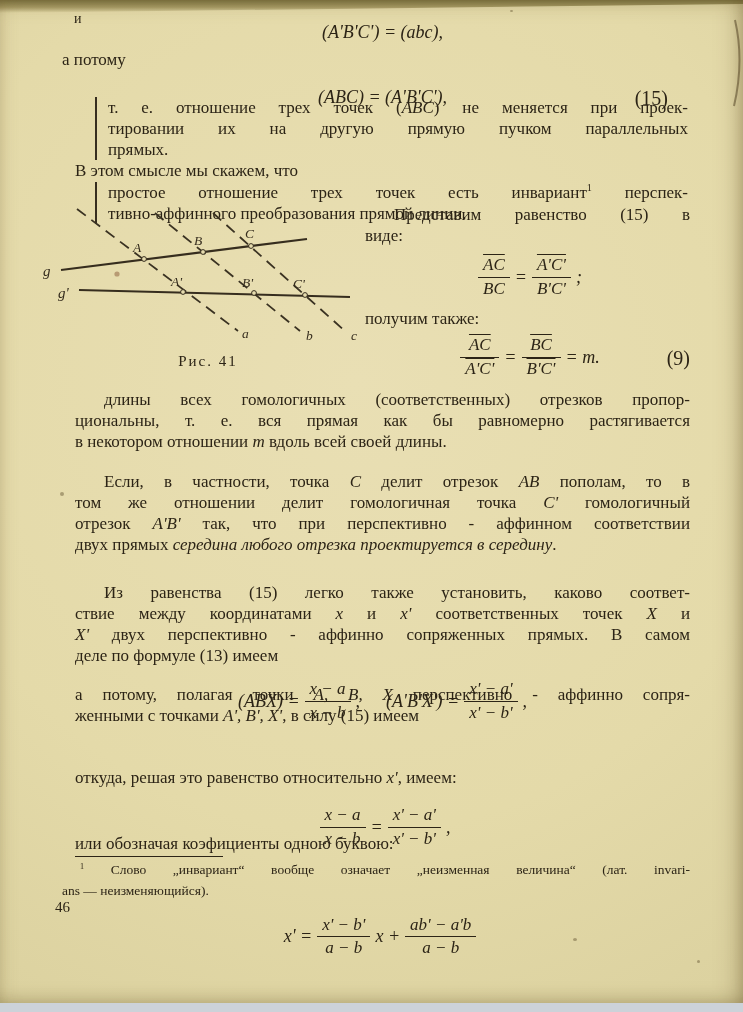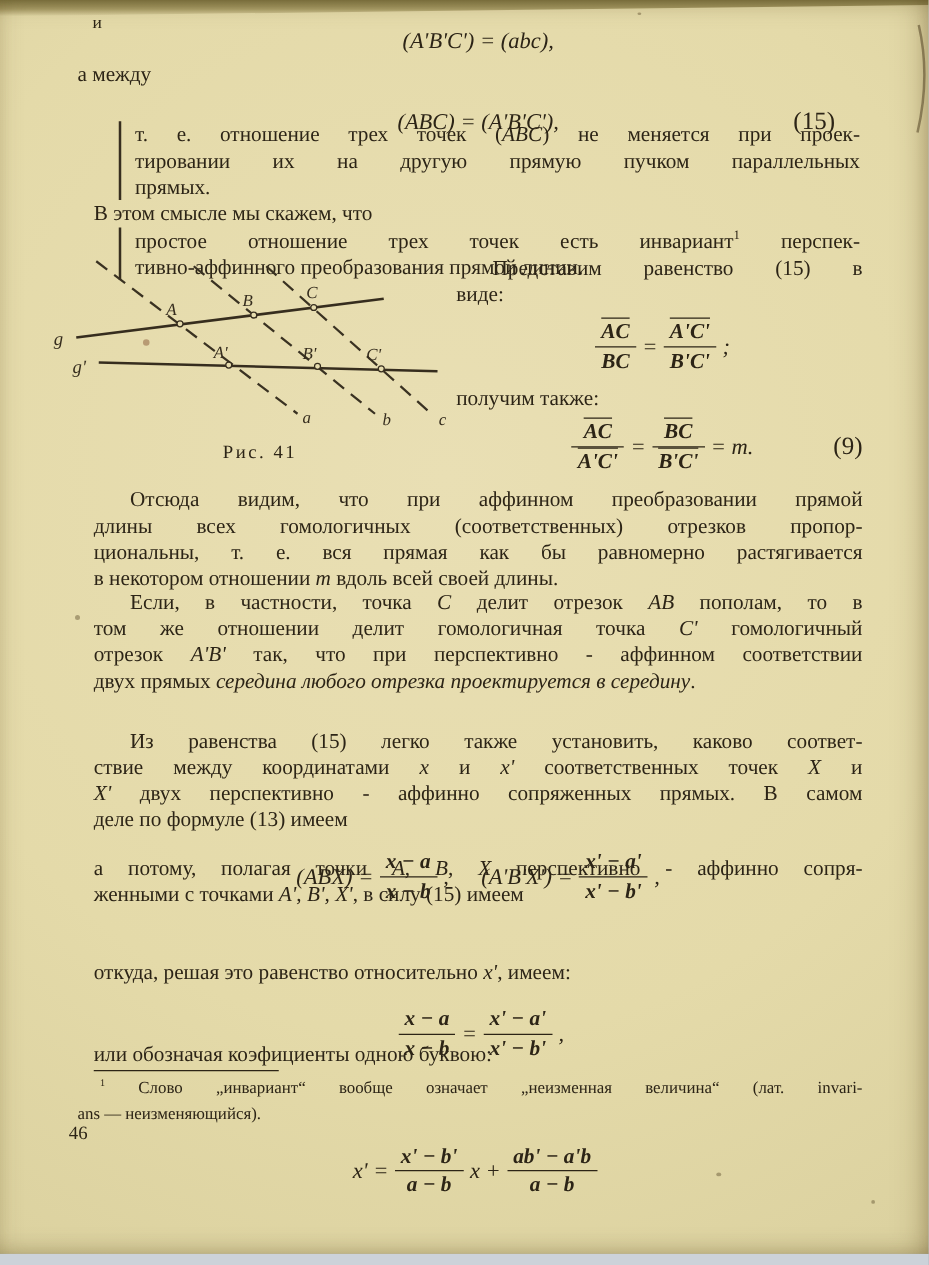--- a/index.html
+++ b/index.html
@@ -15,21 +15,21 @@
   .abs{position:absolute;}
   .txt{font-size:17px;line-height:21px;}
   .line{min-height:21px;}
   .jfull{text-align:justify;text-align-last:justify;}
   .i,.em{font-style:italic;}
   sup{vertical-align:super;font-size:.6em;line-height:0;}
   .ind .line:first-child{text-indent:29px;}
   .quote{border-left:2.5px solid #372e1f;padding-left:11px;}
   .eqrow{display:flex;align-items:center;justify-content:center;font-style:italic;font-size:18px;position:relative;}
   .eqrow .gap{width:10px;}
-  .frac{display:inline-block;text-align:center;line-height:1.1;font-size:17px;margin:0 5px;font-weight:bold;}
+  .frac{display:inline-block;text-align:center;line-height:1.1;font-size:17px;margin:0 5px;}
   .frac .num{display:block;border-bottom:1.4px solid #2c2416;padding:0 5px 2px;}
   .frac .den{display:block;padding:2px 5px 0;}
   .ov{text-decoration:overline;}
   .eqlabel{position:absolute;top:50%;transform:translateY(-50%);font-style:normal;font-size:20px;}
   .caption{font-size:15px;letter-spacing:2px;text-align:center;margin-top:4px;padding-left:26px;}
   .footnote{font-size:13.5px;line-height:17px;}
   .footnote .line:first-child{text-indent:18px;}
   .fn-rule{border-top:1.5px solid #2c2416;width:148px;}
   .pagenum{font-size:15px;}
   .speck{position:absolute;border-radius:50%;background:#5f4f2e;opacity:.45;}
@@ -41,21 +41,21 @@
 <div class="scan">
   <div class="page">
     <div class="top-edge"></div>
 
     <div class="abs txt" style="left:74px;top:8px;font-size:14px;">и</div>
 
     <div class="abs eqrow" style="left:75px;top:22px;width:615px;">
       <span>(A'B'C') = (abc),</span>
     </div>
 
-    <div class="abs txt" style="left:62px;top:49px;">а между</div>
+    <div class="abs txt" style="left:62px;top:49px;">а потому</div>
 
     <div class="abs eqrow" style="left:75px;top:66px;width:615px;">
       <span>(ABC) = (A'B'C'),</span>
       <span class="eqlabel" style="right:22px;">(15)</span>
     </div>
 
     <div class="abs txt quote" style="left:95px;top:97px;width:593px;">
         <div class="line jfull"><span>т. е. отношение трех точек (</span><span class="i">ABC</span><span>) не меняется при проек-</span></div>
         <div class="line jfull"><span>тировании их на другую прямую пучком параллельных</span></div>
         <div class="line"><span>прямых.</span></div>
@@ -129,21 +129,20 @@
         <span class="frac">
             <span class="num ov">BC</span>
             <span class="den ov">B'C'</span>
           </span>
         <span>= m.</span>
         <span class="eqlabel" style="right:0;">(9)</span>
       </div>
     </div>
 
     <div class="abs txt ind" style="left:75px;top:389px;width:615px;">
-        <div class="line jfull"><span>Отсюда видим, что при аффинном преобразовании прямой</span></div>
         <div class="line jfull"><span>длины всех гомологичных (соответственных) отрезков пропор-</span></div>
         <div class="line jfull"><span>циональны, т. е. вся прямая как бы равномерно растягивается</span></div>
         <div class="line"><span>в некотором отношении </span><span class="i">m</span><span> вдоль всей своей длины.</span></div>
       </div>
     <div class="abs txt ind" style="left:75px;top:471px;width:615px;">
         <div class="line jfull"><span>Если, в частности, точка </span><span class="i">C</span><span> делит отрезок </span><span class="i">AB</span><span> пополам, то в</span></div>
         <div class="line jfull"><span>том же отношении делит гомологичная точка </span><span class="i">C'</span><span> гомологичный</span></div>
         <div class="line jfull"><span>отрезок </span><span class="i">A'B'</span><span> так, что при перспективно - аффинном соответствии</span></div>
         <div class="line"><span>двух прямых </span><span class="em">середина любого отрезка проектируется в середину</span><span>.</span></div>
       </div>

